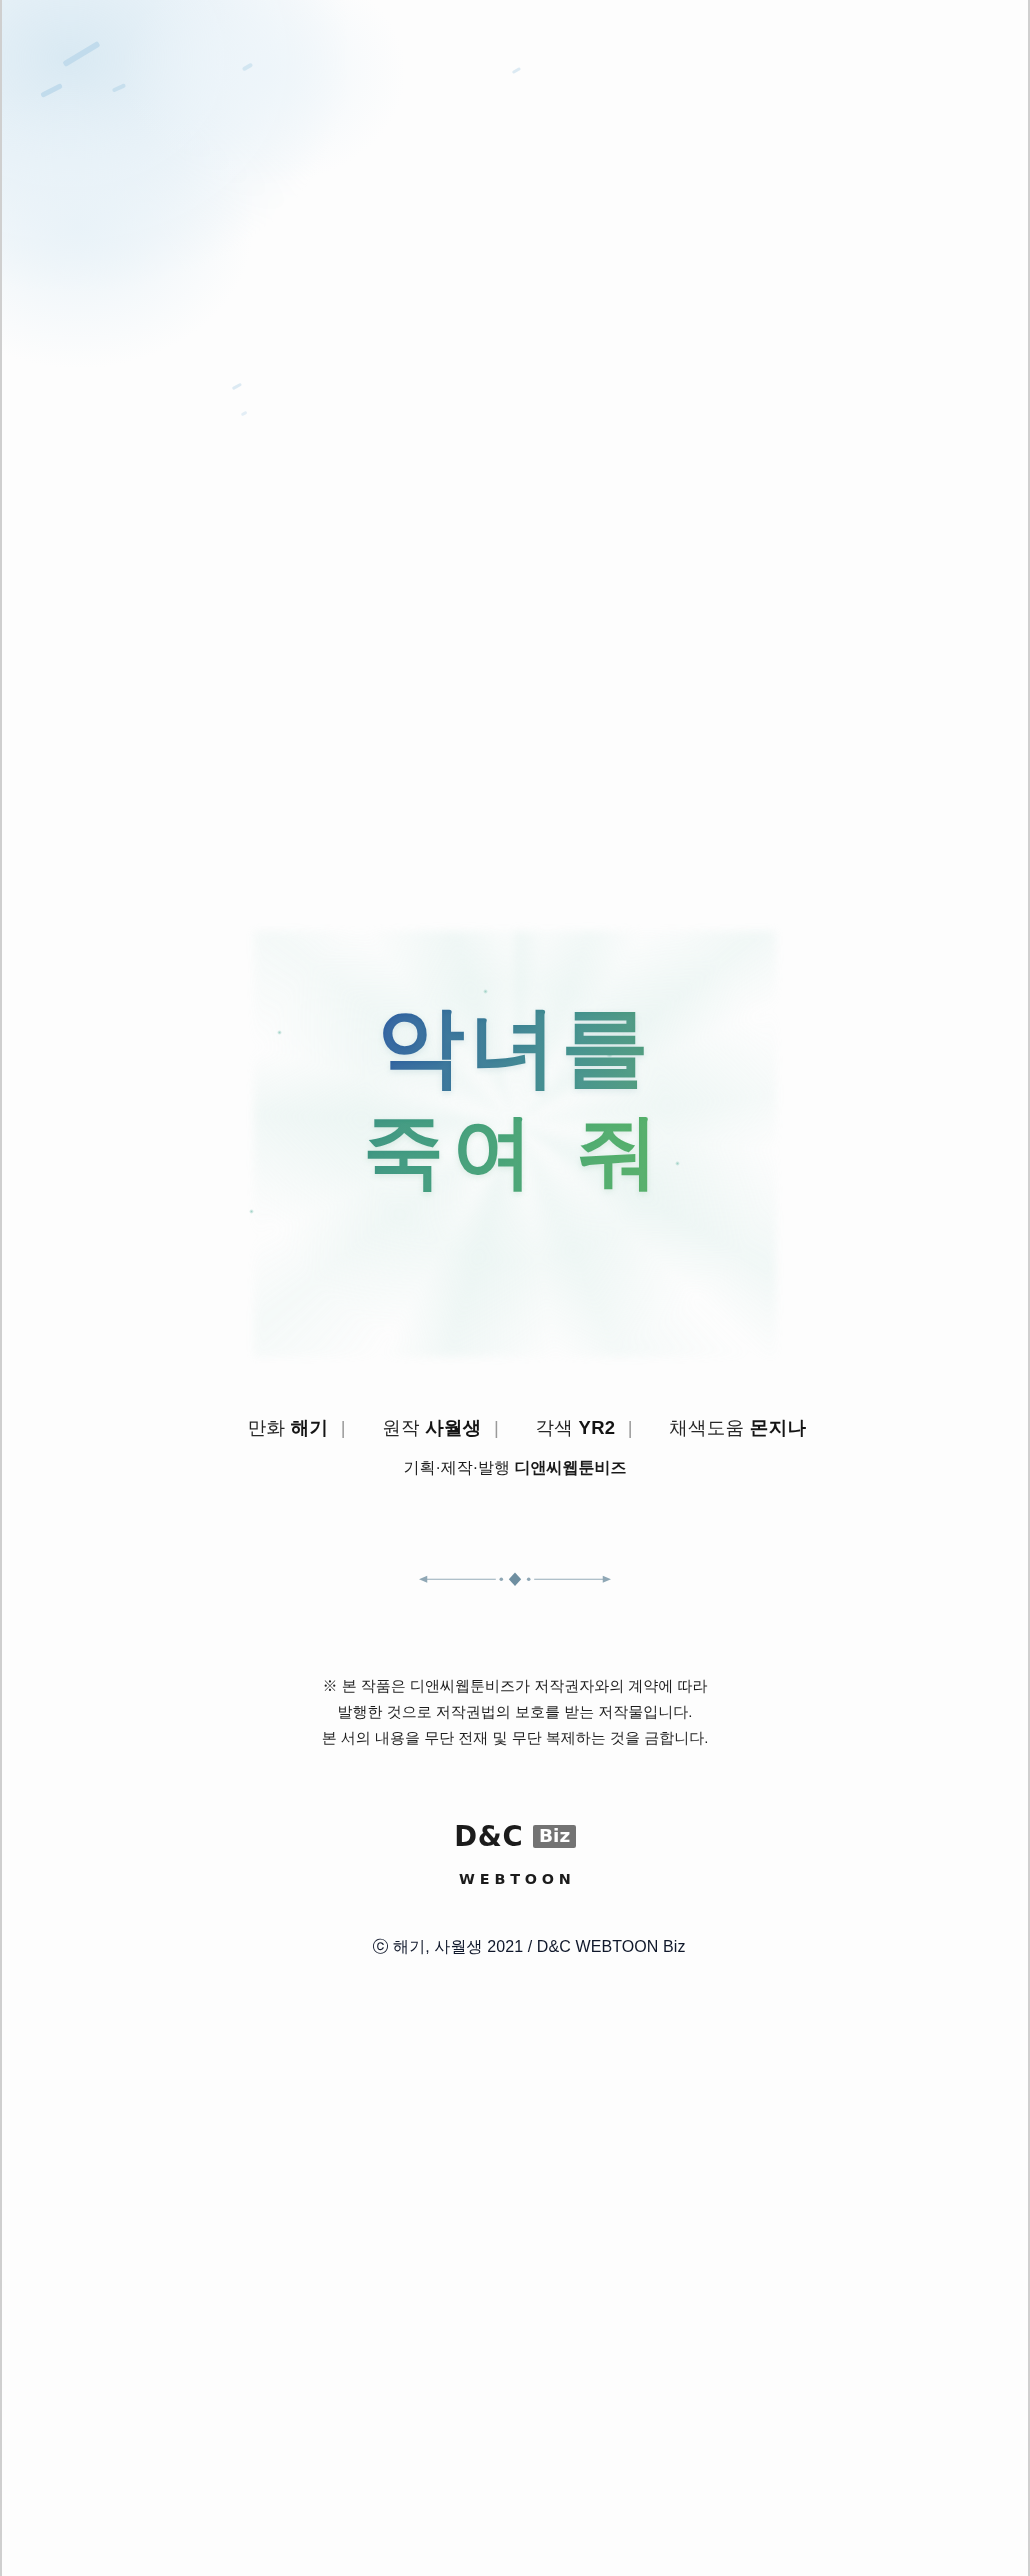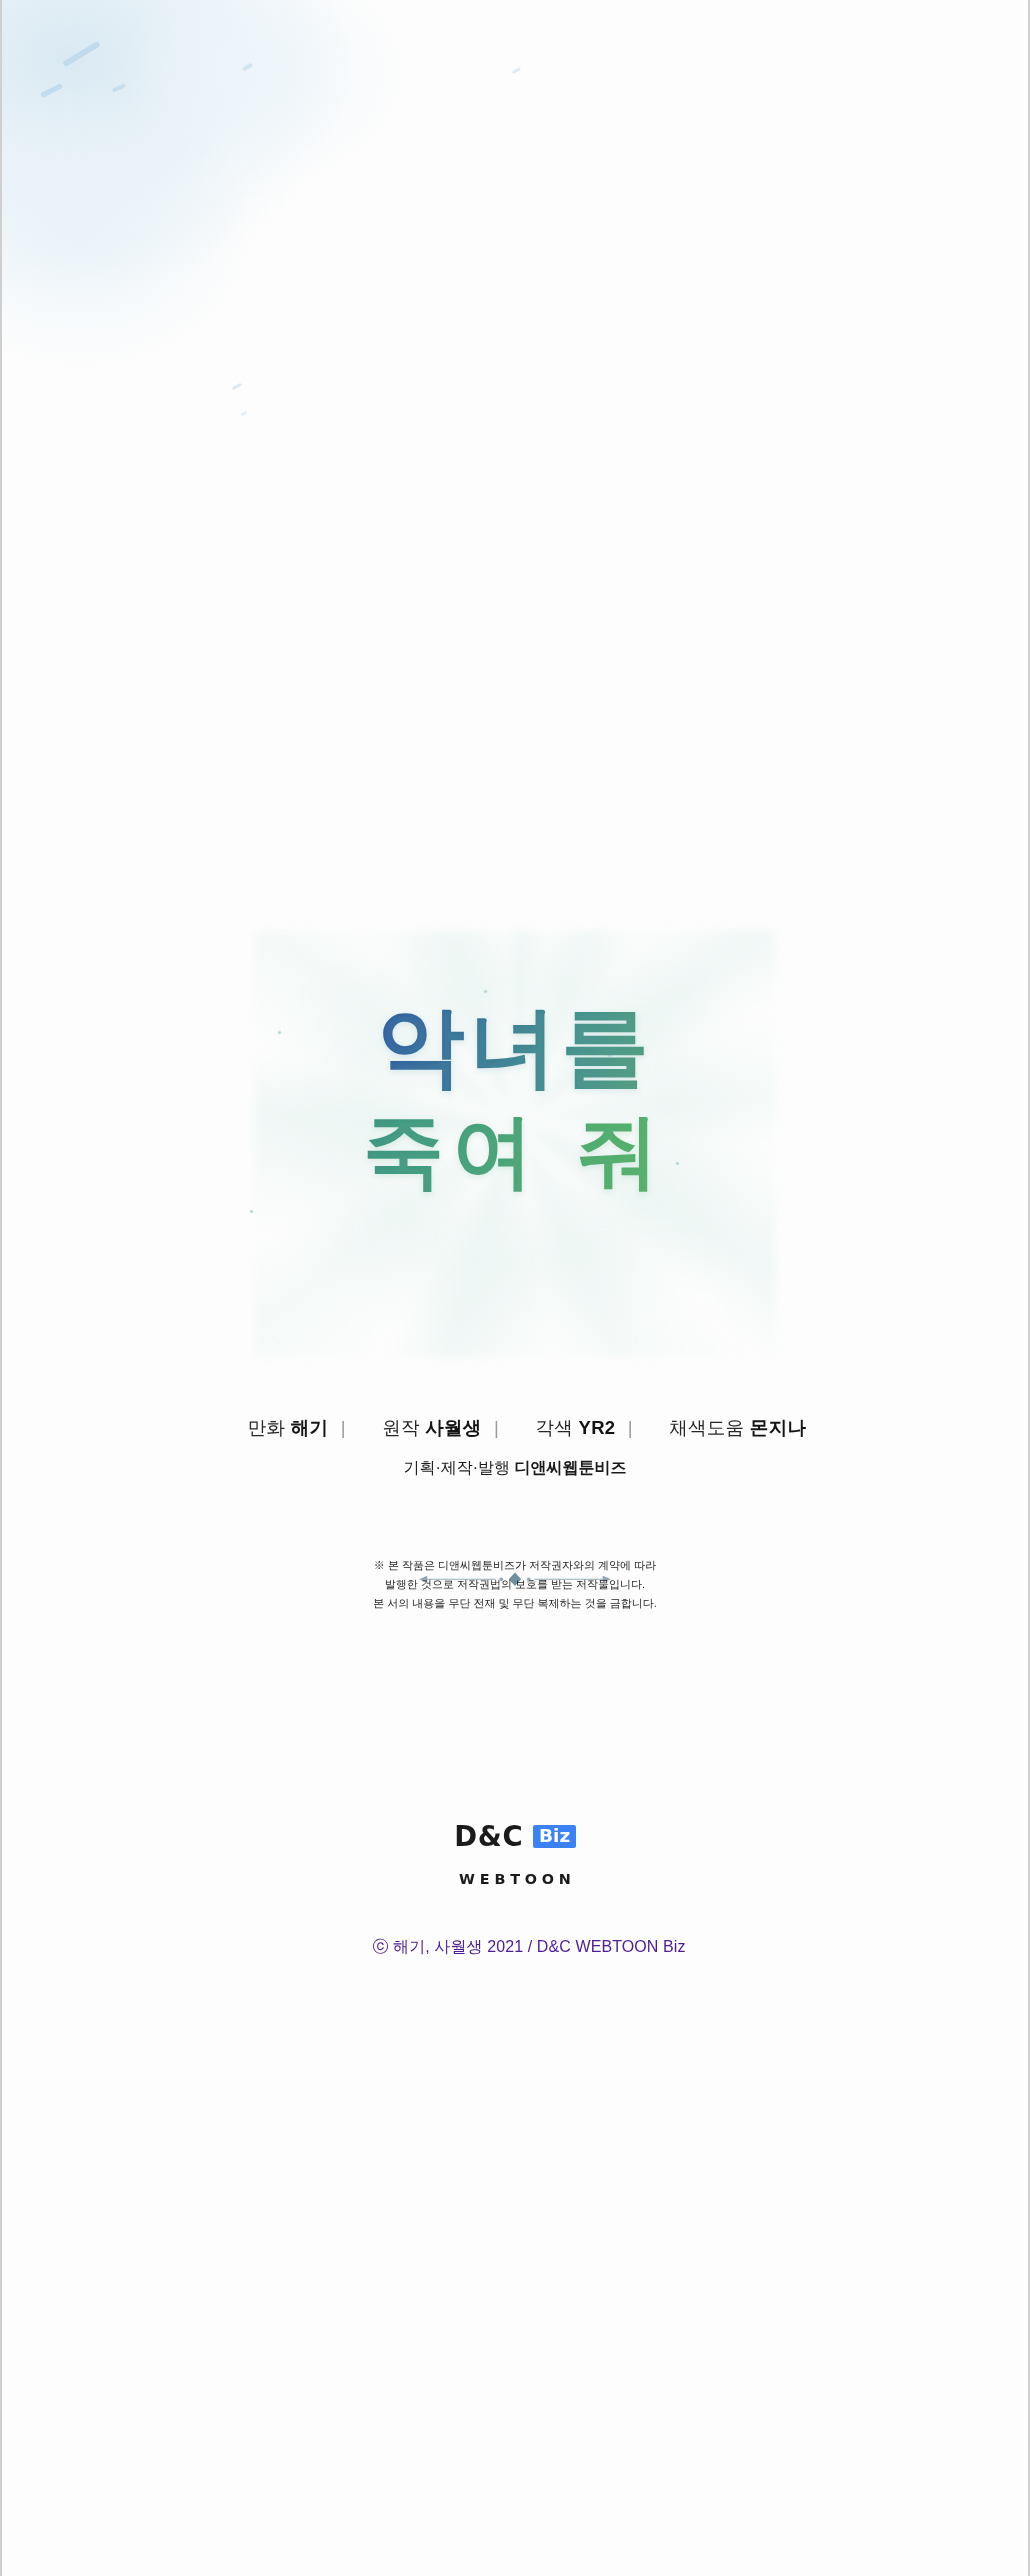--- a/index.html
+++ b/index.html
@@ -178,24 +178,24 @@
     top: 1571px;
     transform: translateX(-50%);
     width: 192px;
     height: 16.5px;
   }
 
   
   .legal {
     position: absolute;
     left: 0; right: 0;
-    top: 1556px;
+    top: 1673px;
     text-align: center;
     color: #1d1d1d;
-    font-size: 11px;
+    font-size: 15px;
     line-height: 1.72;
   }
 
   
   .logo {
     position: absolute;
     left: 50%;
     top: 1823px;
     transform: translateX(-50%);
     width: 144px;
@@ -208,21 +208,21 @@
     letter-spacing: 0.7px;
     color: #1b1b1b;
     line-height: 1;
     display: flex;
     align-items: center;
     justify-content: center;
     gap: 10px;
   }
   .logo-biz {
     display: inline-block;
-    background: #3b82f6;
+    background: #737373;
     color: #ffffff;
     font-size: 18.5px;
     font-weight: 700;
     padding: 2.1px 5.5px 2.7px;
     border-radius: 2.1px;
     line-height: 1;
     letter-spacing: 0;
   }
   .logo-bottom {
     margin-top: 20px;
@@ -234,21 +234,21 @@
     text-indent: 4.8px;
   }
 
   
   .copyright {
     position: absolute;
     left: 0; right: 0;
     top: 1937px;
     text-align: center;
     font-size: 16px;
-    color: #4c1d95;
+    color: #0f172a;
     letter-spacing: 0.1px;
     padding-left: 28px;
   }
 </style>
 </head>
 <body>
 
 <div class="page">
 
   <div class="wash wash-a"></div>

